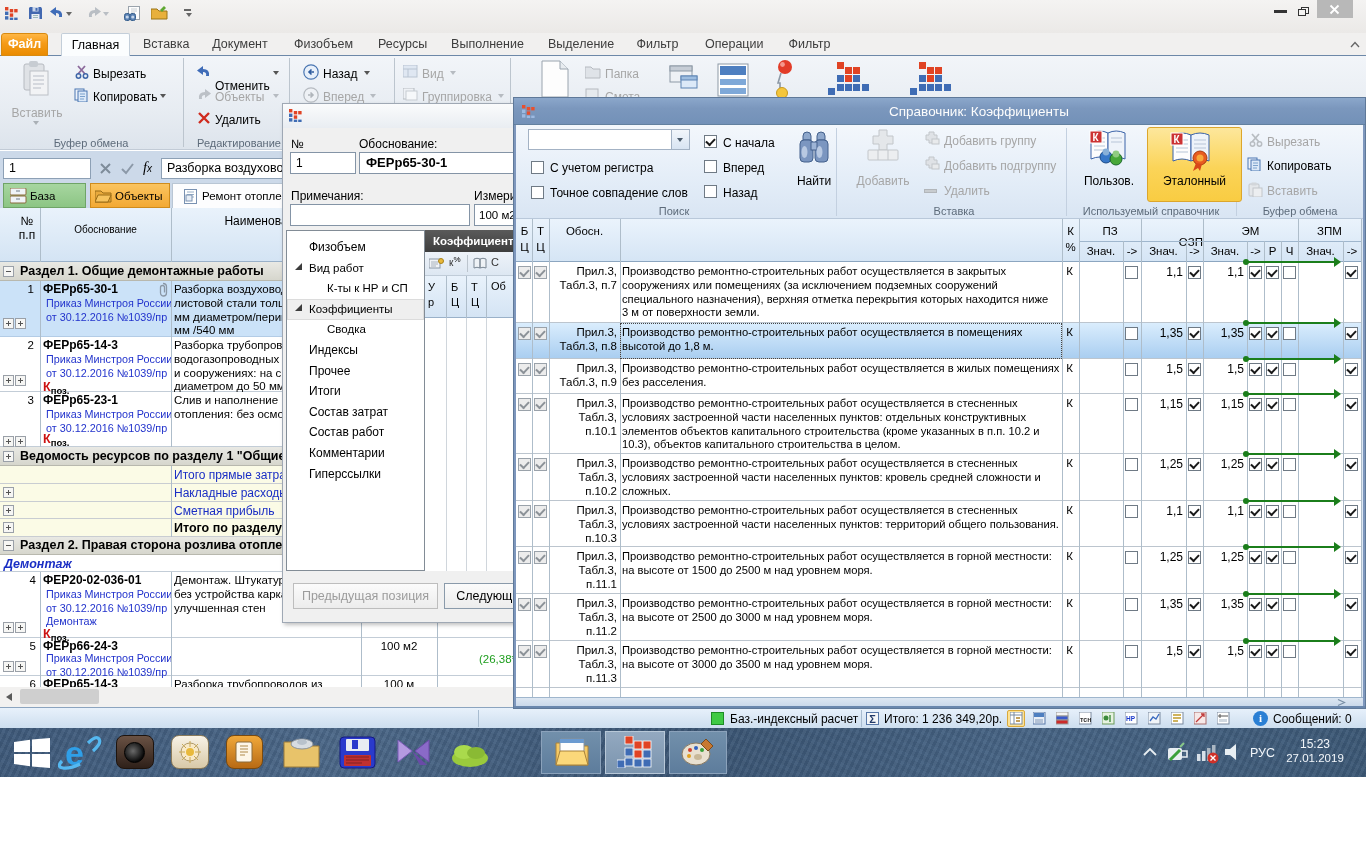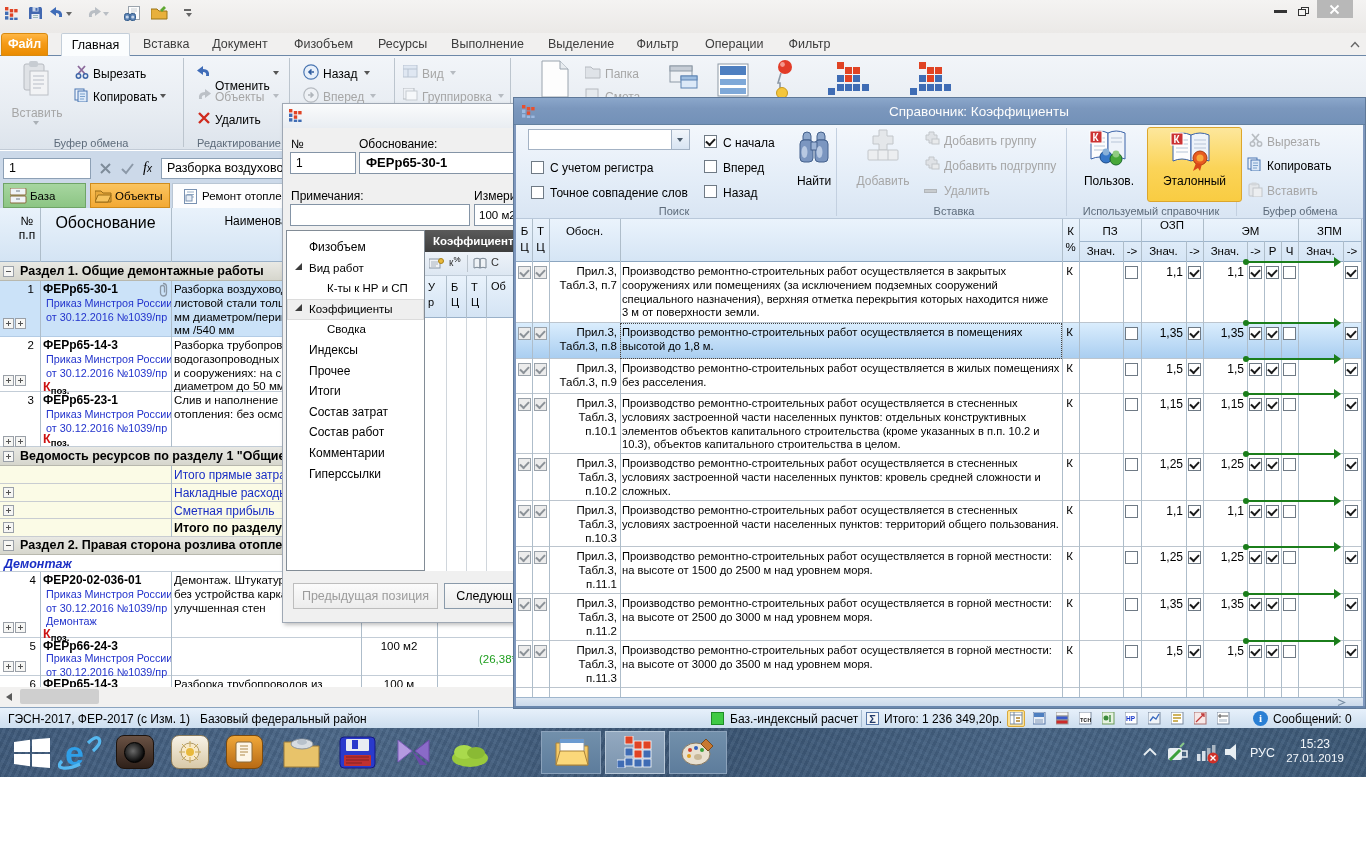--- a/index.html
+++ b/index.html
@@ -266,21 +266,21 @@
         <rect x="0.5" y="0.5" width="12" height="14" fill="#fff" stroke="#7a92b2"></rect>
         <path d="M3 3h7M3 5.5h7M3 8h7M3 10.5h4" stroke="#9ab0c8" stroke-width="1"></path>
         <rect x="2" y="6" width="6" height="6" fill="#e8eef6" stroke="#7a92b2"></rect>
       </svg>
 <span style="margin-left:29px;">Ремонт отопления в казарме полный ФЕР</span></div>
 
 <div class="a" id="grid" style="left:0;top:208px;width:1366px;height:479px;background:#fff;overflow:hidden;">
 
   <div class="a" style="left:0;top:0;width:1366px;height:54px;background:linear-gradient(#e9f2fb,#d4e4f4);border-bottom:1px solid #9ab1c9;"></div>
   <div class="a" style="left:14px;top:6px;width:26px;text-align:center;font-size:12px;">№<br>п.п</div>
-  <div class="a" style="left:40px;top:6px;width:131px;text-align:center;font-size:16px;">Обоснование</div>
+  <div class="a" style="left:40px;top:16px;width:131px;text-align:center;font-size:10px;">Обоснование</div>
   <div class="a" style="left:171px;top:6px;width:190px;text-align:center;font-size:12px;">Наименование</div>
   <div class="a" style="left:361px;top:6px;width:76px;text-align:center;font-size:12px;">Ед. изм.</div>
 
   <div class="a" style="left:0;top:54px;width:1366px;height:19px;background:linear-gradient(#e9e9e4,#d6d6cd);border-bottom:1px solid #b8b8ae;"></div>
   <div class="pb mi" style="left:3px;top:58px;"></div>
   <div class="a" style="left:20px;top:56px;font-weight:bold;font-size:12.5px;">Раздел 1. Общие демонтажные работы</div>
 
   <div class="a" style="left:0;top:73px;width:1366px;height:56px;background:#cbe2f8;border-bottom:1px solid #b3cce6;"></div>
   <div class="a gtx" style="left:0;top:75px;width:34px;text-align:right;">1</div>
   <div class="a gtx" style="left:43px;top:75px;font-weight:bold;font-size:12px;">ФЕРр65-30-1</div>
@@ -368,21 +368,20 @@
   <div class="vl" style="left:437px;top:0;height:54px;background:#aebdca;"></div>
   <div class="vl" style="left:437px;top:364px;height:115px;background:#aebdca;"></div>
 </div>
 
 <div class="a" id="hscroll" style="left:0;top:687px;width:1366px;height:20px;background:#f2f1f0;">
   <div class="a" style="left:6px;top:6px;width:0;height:0;border-right:6px solid #5a5a5a;border-top:4.5px solid transparent;border-bottom:4.5px solid transparent;"></div>
   <div class="a" style="left:20px;top:2px;width:79px;height:15px;background:#cfcfcf;border-radius:2px;"></div>
 </div>
 
 <div class="a" id="statusbar" style="left:0;top:707px;width:1366px;height:21px;background:linear-gradient(#e8f1fb,#cddeef);border-top:1px solid #8ba4bf;">
-  <div class="a" style="left:8px;top:4px;font-size:12px;">ГЭСН-2017, ФЕР-2017 (с Изм. 1)&nbsp;&nbsp;&nbsp;Базовый федеральный район</div>
   <div class="vl" style="left:478px;top:2px;height:17px;background:#a8bcd0;"></div>
   <div class="a" style="left:711px;top:4px;width:13px;height:13px;background:#3fca45;border:1px solid #1d8c26;"></div>
   <div class="a" style="left:730px;top:4px;font-size:12px;">Баз.-индексный расчет</div>
   <div class="vl" style="left:861px;top:2px;height:17px;background:#a8bcd0;"></div>
   <div class="a" style="left:866px;top:4px;width:13px;height:13px;background:#f4f6f8;border:1px solid #5878a8;color:#223a68;font-weight:bold;font-size:11px;text-align:center;line-height:13px;">Σ</div>
   <div class="a" style="left:884px;top:4px;font-size:12px;text-align:right;">Итого: 1 236 349,20р.</div>
   <div class="a" style="left:1007px;top:2px;width:18px;height:17px;background:#fde295;border:1px solid #d9a93c;border-radius:2px;"></div>
   <svg class="a" style="left:1010px;top:4px;" width="13" height="13">
         <rect x="0" y="0" width="12" height="12" fill="#fff" stroke="#7a8aa0"></rect>
         <path d="M0 3h12M4 0v12" stroke="#7a8aa0"></path>
@@ -707,21 +706,21 @@
       </svg>
   <div class="a dis" style="left:753px;top:86px;font-size:12px;">Вставить</div>
   <div class="glabel" style="left:722px;top:107px;width:128px;">Буфер обмена</div>
 
   <div class="a" style="left:1px;top:121px;width:849px;height:43px;background:linear-gradient(#eaf3fc,#d5e5f5);border-bottom:1px solid #8ca6c0;"></div>
   <div class="hdt" style="left:3px;top:125px;width:15px;line-height:16px;">Б<br>Ц</div>
   <div class="hdt" style="left:18px;top:125px;width:17px;line-height:16px;">Т<br>Ц</div>
   <div class="hdt" style="left:35px;top:127px;width:71px;">Обосн.</div>
   <div class="hdt" style="left:548px;top:125px;width:17px;line-height:16px;">К<br>%</div>
   <div class="hdt" style="left:565px;top:127px;width:62px;">ПЗ</div>
-  <div class="hdt" style="left:627px;top:121px;width:62px;">ОЗП</div>
+  <div class="hdt" style="left:627px;top:138px;width:62px;text-align:right;">ОЗП</div>
   <div class="hdt" style="left:689px;top:127px;width:95px;">ЭМ</div>
   <div class="hdt" style="left:784px;top:127px;width:63px;">ЗПМ</div>
   <div class="hl" style="left:565px;top:143px;width:282px;background:#9fb6cd;"></div>
   <div class="hdt" style="left:565px;top:147px;width:44px;">Знач.</div>
   <div class="hdt" style="left:609px;top:147px;width:18px;">-&gt;</div>
   <div class="hdt" style="left:627px;top:147px;width:45px;">Знач.</div>
   <div class="hdt" style="left:672px;top:147px;width:17px;">-&gt;</div>
   <div class="hdt" style="left:689px;top:147px;width:44px;">Знач.</div>
   <div class="hdt" style="left:733px;top:147px;width:17px;">-&gt;</div>
   <div class="hdt" style="left:750px;top:147px;width:17px;">Р</div>

